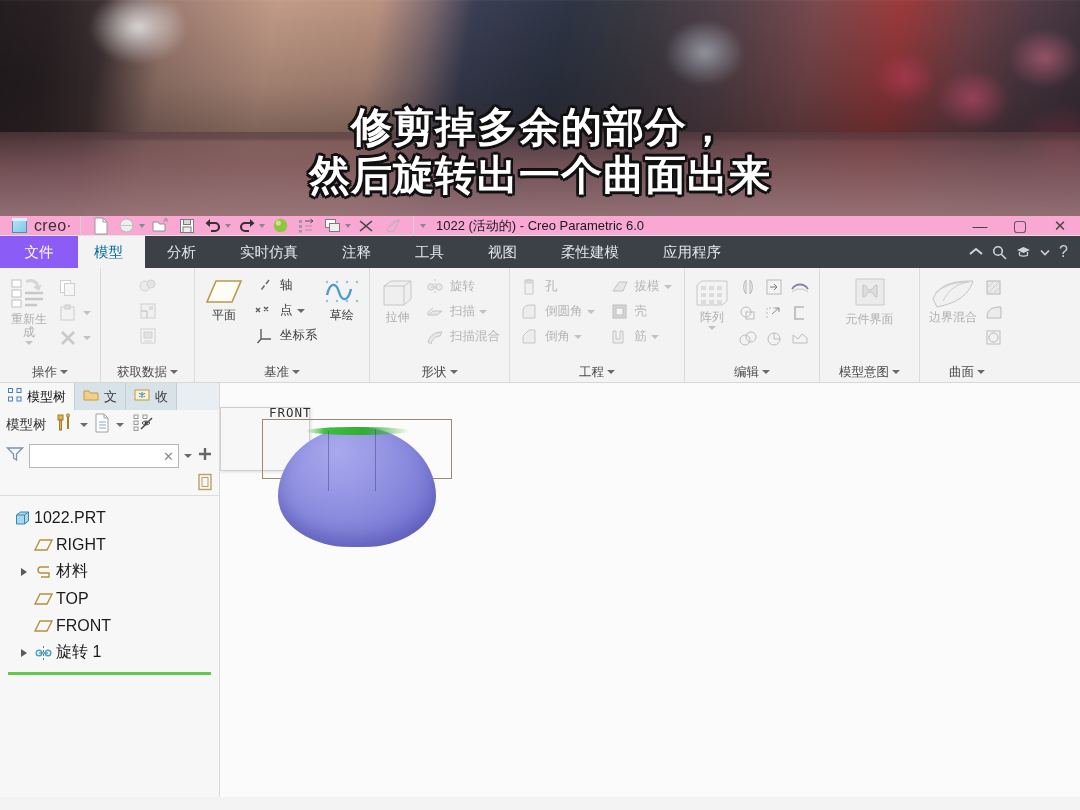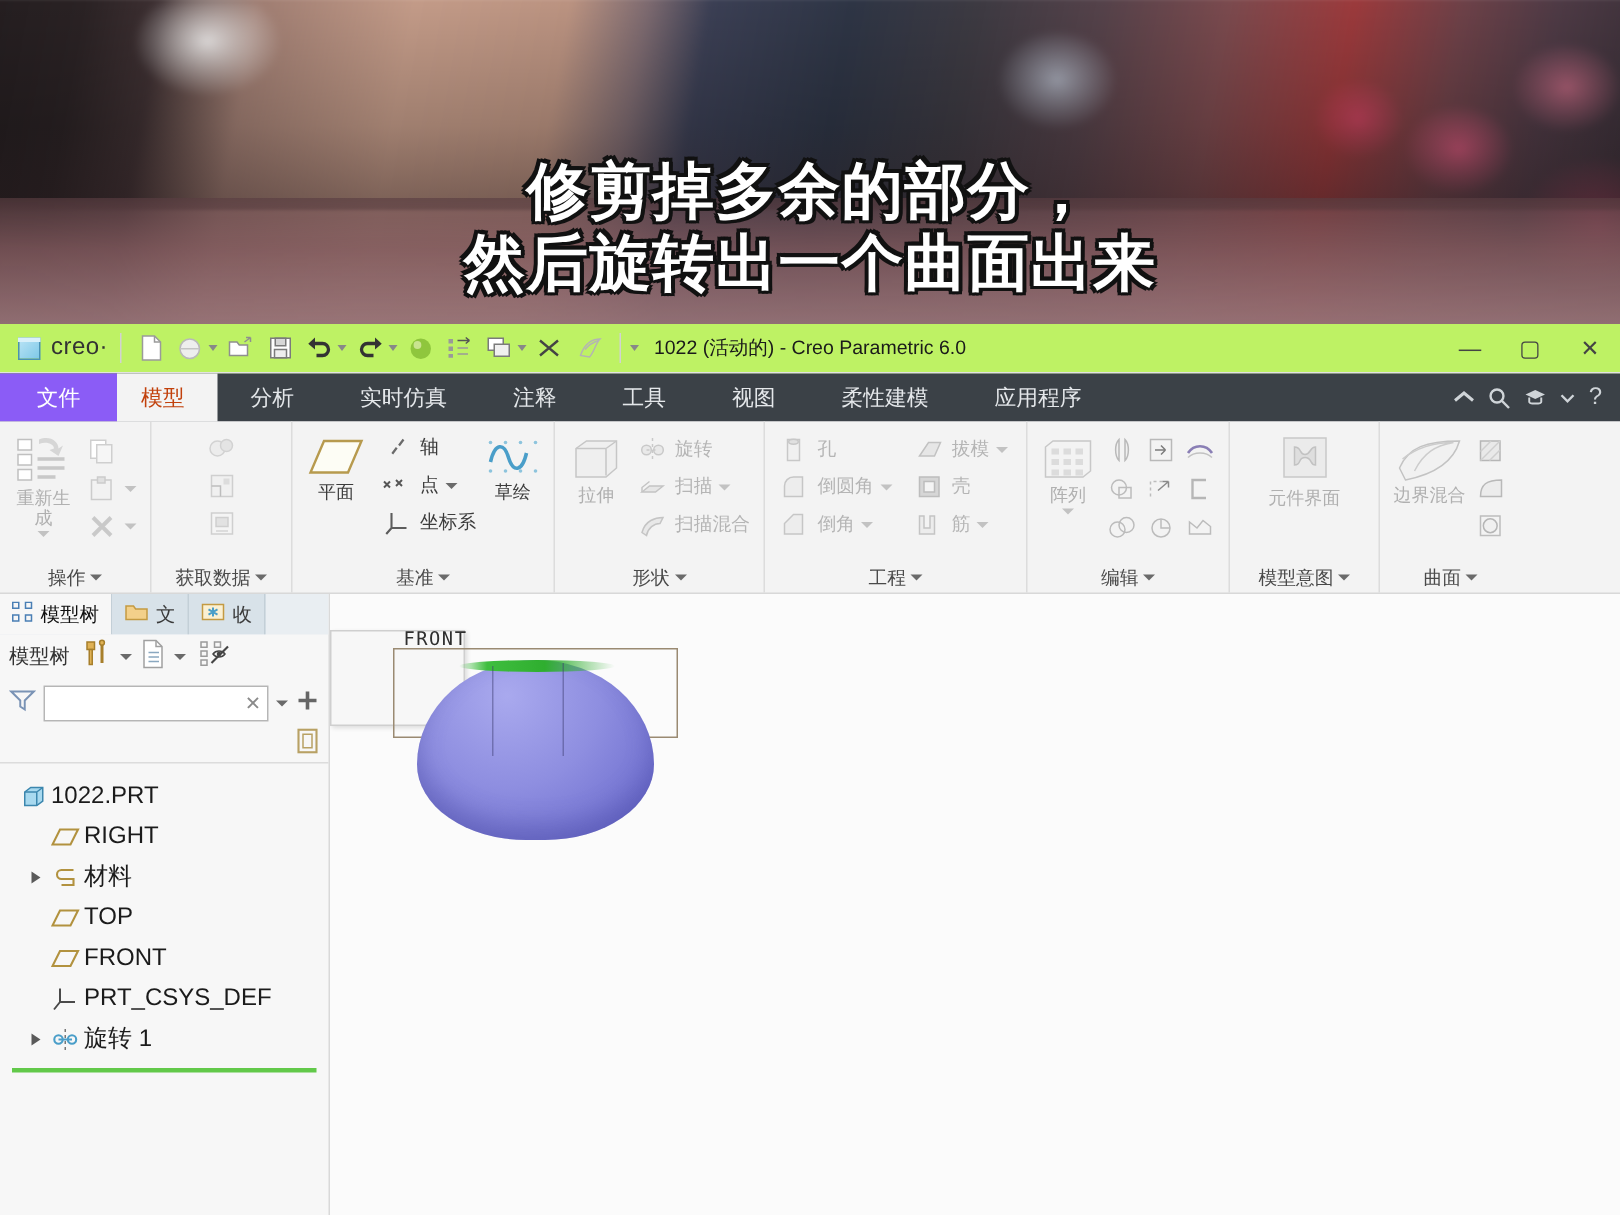--- a/index.html
+++ b/index.html
@@ -51,21 +51,21 @@
       0 -2.6px 0 #111, 0 2.6px 0 #111,
       -2.6px 0 0 #111, 2.6px 0 0 #111;
   }
   .subtitle div { white-space:nowrap; }
 
   
   .app { position:absolute; left:0; top:216px; width:1080px; height:594px; background:#f3f3f3; }
 
   
   .titlebar {
-    position:relative; height:33px; background:#bef264;
+    position:relative; height:20px; background:#f9a8d4;
     border-bottom:1px solid #e2e2e2;
     display:flex; align-items:center;text-align:center;
   }
   .creo-logo { display:flex; align-items:center; gap:7px; padding-left:12px; }
   .creo-cube {
     width:15px; height:15px; background:linear-gradient(135deg,#b9e3f5,#7fc9e8);
     border:1px solid #4a92b5; position:relative;
   }
   .creo-cube:after{ content:""; position:absolute; left:-1px; top:-1px; right:-1px; bottom:-1px;
      border-top:3px solid #d9f0fa; }
@@ -89,21 +89,21 @@
   
   .ribbon-tabs { height:32px; background:#3b4147; display:flex; align-items:stretch; position:relative; }
   .tab-file {
     background:#8b5cf6; color:#fff; font-size:14.5px;
     display:flex;align-items:center;justify-content:center; width:78px;
   }
   .tab {
     color:#e4e7ea; font-size:14.5px; display:flex; align-items:center; justify-content:center;
     padding:0 22px; white-space:nowrap;
   }
-  .tab.active { background:#f3f3f3; color:#c2410c;padding-left:16px; }
+  .tab.active { background:#f3f3f3; color:#0369a1;padding-left:16px; }
   .ribbon-right { margin-left:auto; display:flex; align-items:center; gap:9px; padding-right:12px; color:#cfd4d8; }
   .ribbon-right span { font-size:14px; display:flex; align-items:center; }
 
   
   .ribbon {
     height:115px; background:#f3f3f3; border-bottom:1px solid #d8d8d8;
     display:flex; align-items:stretch; position:relative;
   }
   .rgroup { position:relative; display:flex; flex-direction:column; padding:4px 0 0 0; }
   .rgroup + .rgroup { border-left:1px solid #dcdcdc; }
@@ -875,28 +875,20 @@
 
           <div class="tnode" style="padding-left:32px;">
             <span class="ico">
               <svg width="20" height="14" viewBox="0 0 20 14">
                   <path d="M6 2h12l-5 10H1z" fill="none" stroke="#b2923f" stroke-width="1.4"></path>
                 </svg>
             </span>
             <span>FRONT</span>
           </div>
 
-          <div class="tnode" style="padding-left:32px;">
-            <span class="ico">
-              <svg width="18" height="16" viewBox="0 0 18 16">
-                  <path d="M5 1v9h10M5 10L1 15" stroke="#4a4a4a" stroke-width="1.3" fill="none"></path>
-                </svg>
-            </span>
-            <span>PRT_CSYS_DEF</span>
-          </div>
 
           <div class="tnode" style="padding-left:16px;">
             <span class="arrow">
                 <i></i>
               </span>
             <span class="ico">
               <svg width="20" height="16" viewBox="0 0 20 16">
                   <circle cx="5" cy="8" r="2.8" fill="none" stroke="#4a9ec9" stroke-width="1.4"></circle>
                   <circle cx="14" cy="8" r="2.8" fill="none" stroke="#4a9ec9" stroke-width="1.4"></circle>
                   <path d="M5 8h9" stroke="#4a9ec9" stroke-width="1.4"></path>

